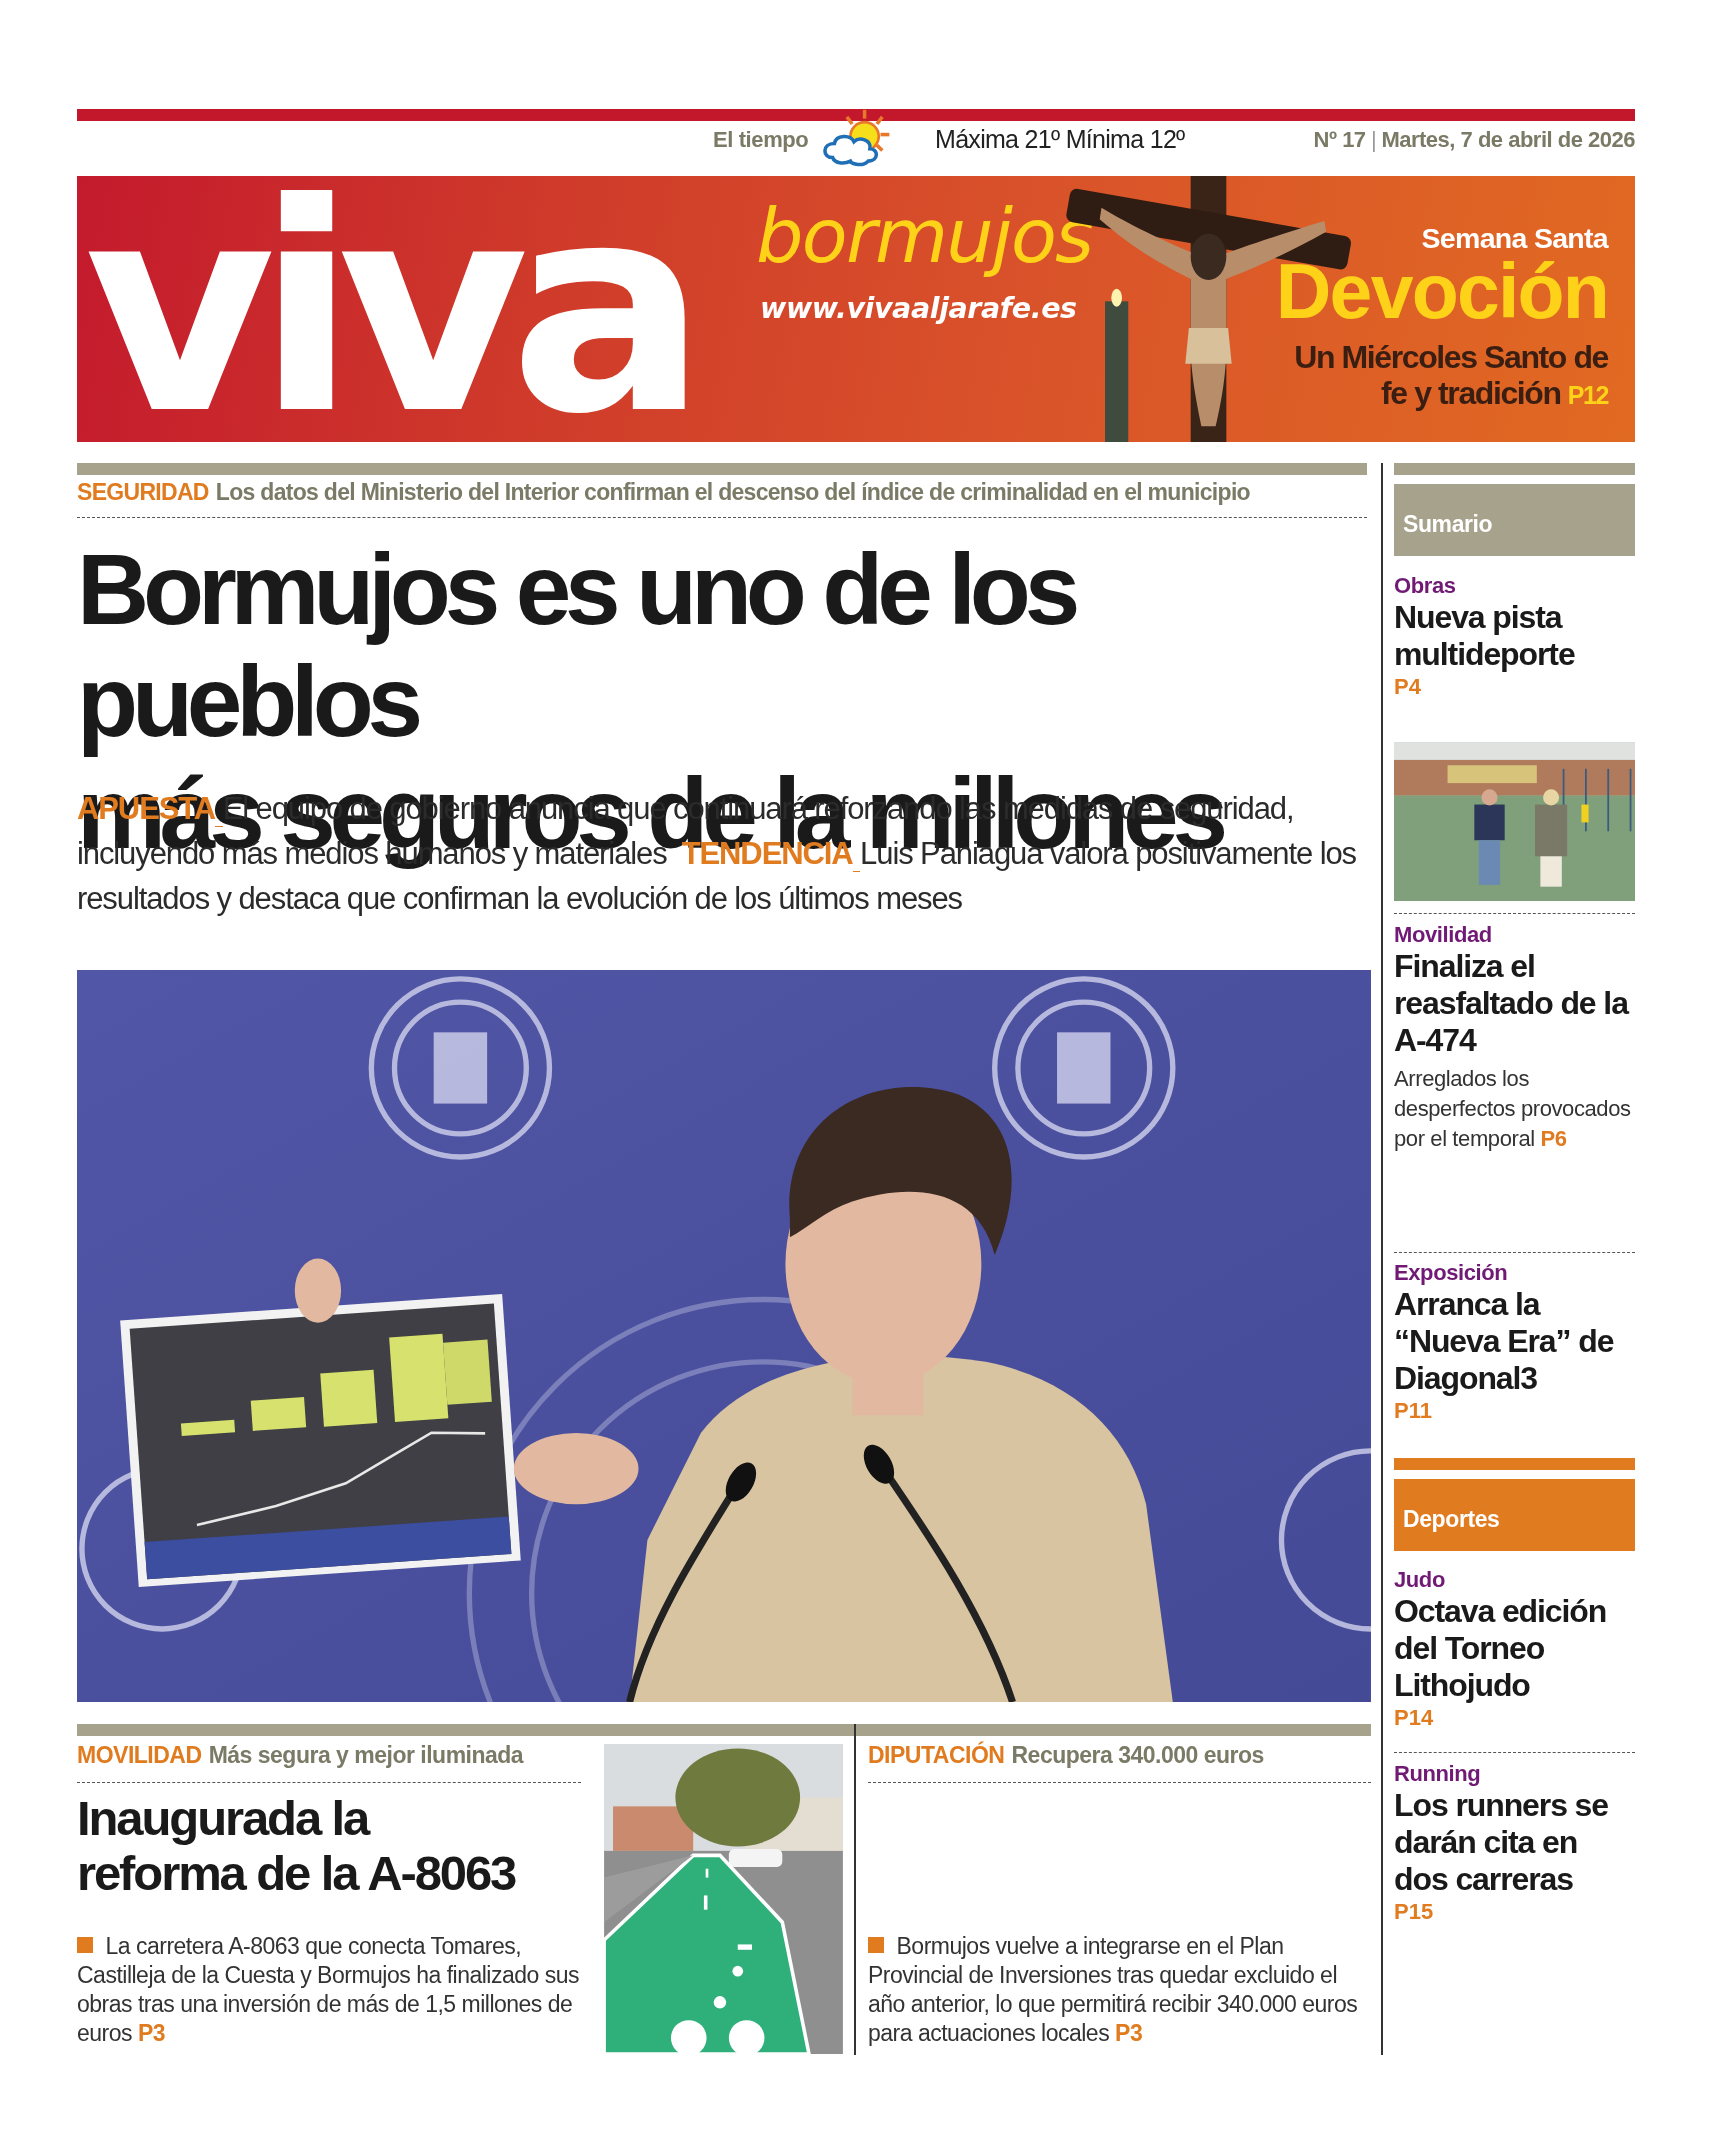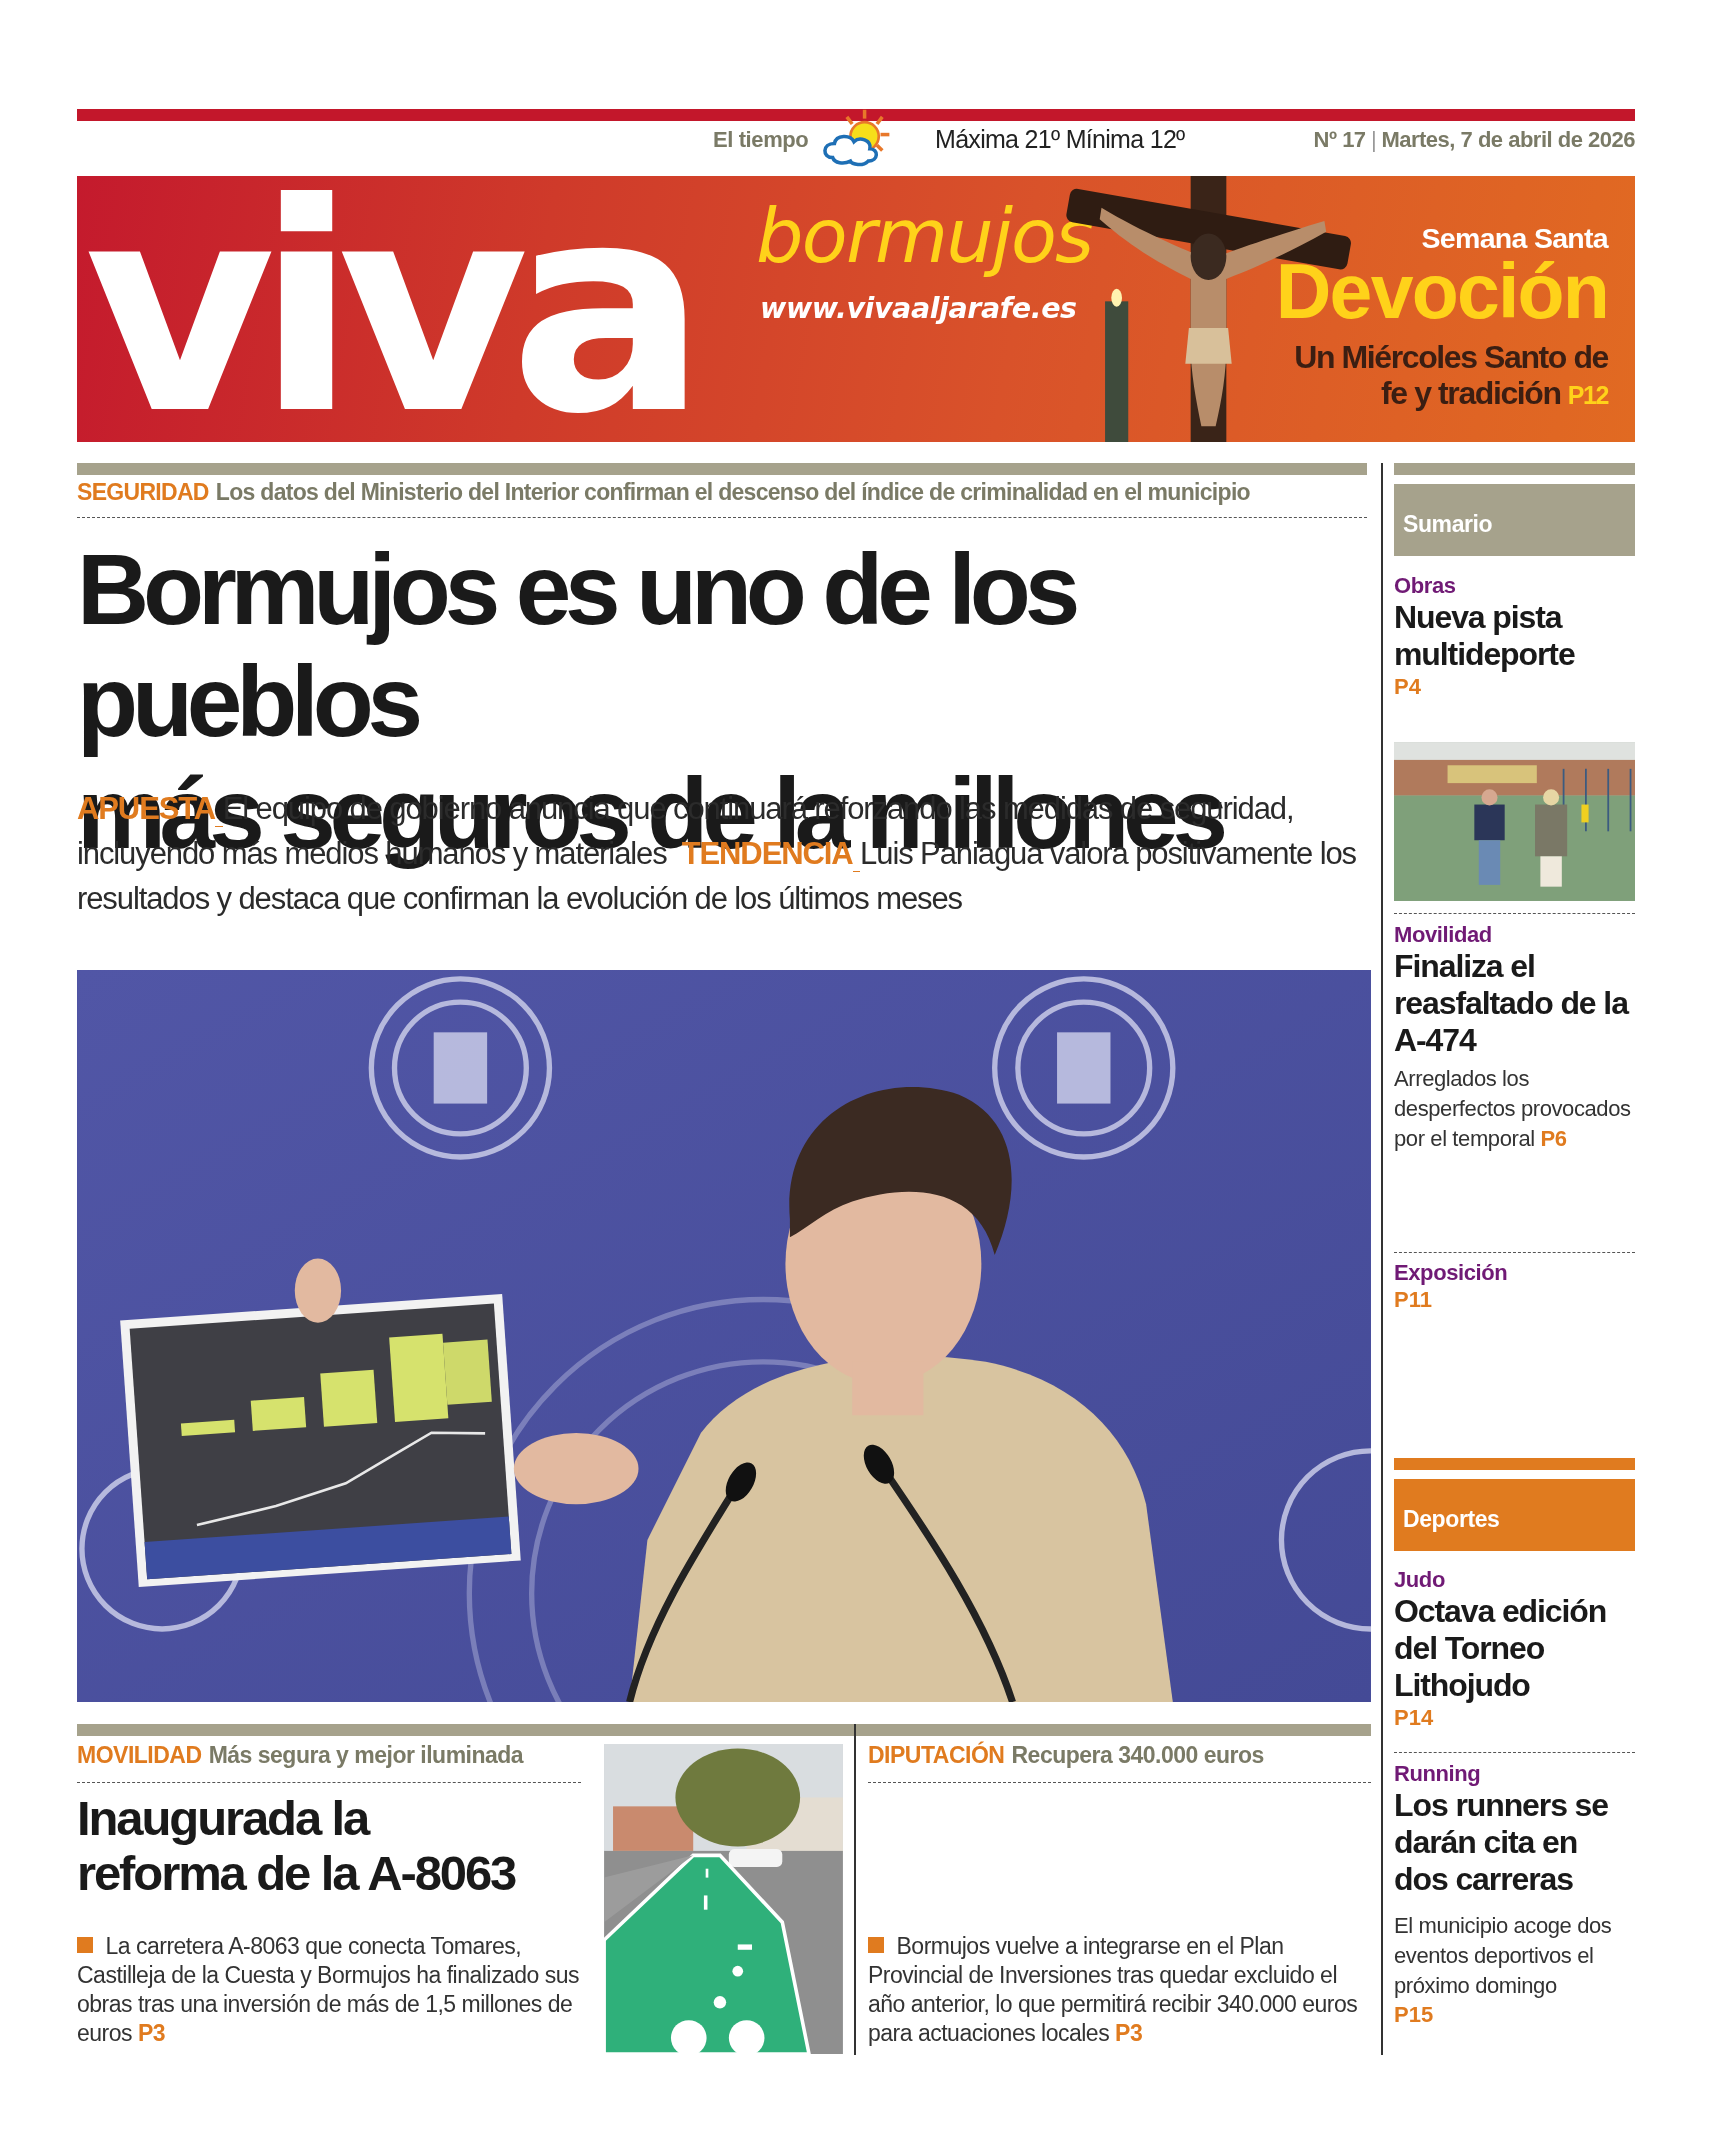--- a/index.html
+++ b/index.html
@@ -290,33 +290,33 @@
 
   <div class="s-item" style="top:458px;">
     <div class="s-cat">Movilidad</div>
     <div class="s-title">Finaliza el reasfaltado de la A-474</div>
     <div class="s-body"><span>Arreglados los desperfectos provocados por el temporal</span> <span class="s-page">P6</span></div>
   </div>
   <div class="s-dots" style="top:789px;"></div>
 
   <div class="s-item" style="top:796px;">
     <div class="s-cat">Exposición</div>
+    <div class="s-title">Arranca la “Nueva Era” de Diagonal3</div>
     <div class="s-page">P11</div>
   </div>
 
   <div class="side-orange-bar" style="top:995px;"></div>
   <div class="side-box orange" style="top:1016px;">Deportes</div>
 
   <div class="s-item" style="top:1103px;">
     <div class="s-cat">Judo</div>
     <div class="s-title">Octava edición del Torneo Lithojudo</div>
     <div class="s-page">P14</div>
   </div>
   <div class="s-dots" style="top:1289px;"></div>
 
   <div class="s-item" style="top:1297px;">
     <div class="s-cat">Running</div>
     <div class="s-title">Los runners se darán cita en dos carreras</div>
-    <div class="s-body" style="margin-top:12.5px;">El municipio acoge dos eventos deportivos el próximo domingo</div>
     <div class="s-page">P15</div>
   </div>
 </aside>
 
 
 </body></html>

